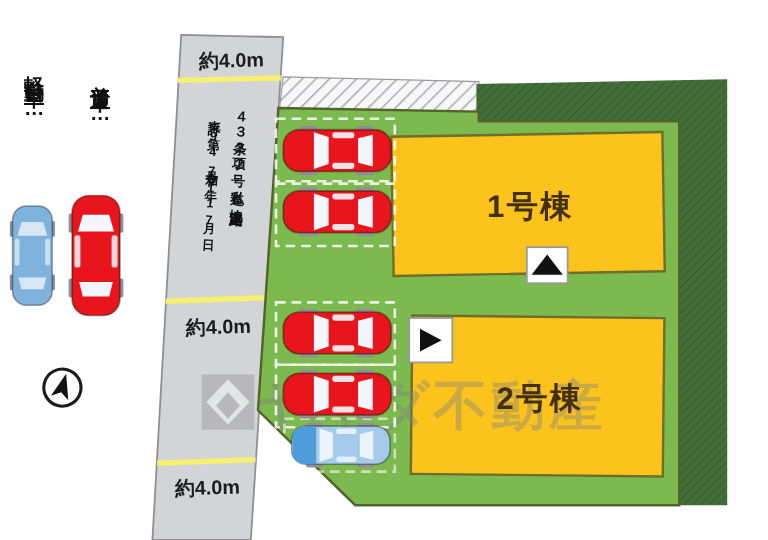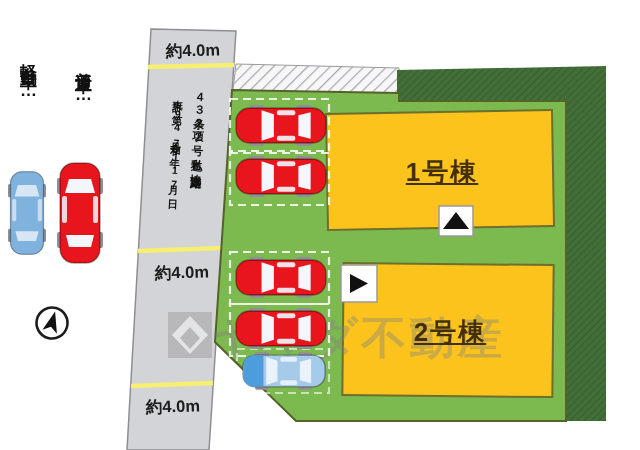--- a/index.html
+++ b/index.html
@@ -6,21 +6,21 @@
   .stage{
     position:relative;width:640px;height:450px;overflow:hidden;background:#fff;
     font-family:"Liberation Sans","DejaVu Sans",sans-serif;
   }
   .stage svg{position:absolute;left:0;top:0;}
   .overlay{position:absolute;color:#1b1b1b;white-space:pre;}
   .v{writing-mode:vertical-rl;text-orientation:upright;}
   .legend-label{font-size:17px;font-weight:bold;letter-spacing:3px;color:#111;}
   .road-width{width:84px;text-align:center;font-size:16.5px;font-weight:bold;color:#1c1c1c;transform:rotate(-1.5deg);}
   .road-legal{font-size:11.5px;font-weight:bold;color:#111;letter-spacing:1px;transform:rotate(3deg);transform-origin:top center;}
-  .bldg-label{width:200px;text-align:center;font-size:26px;font-weight:bold;color:#43300a;letter-spacing:2px;text-decoration:underline;}
+  .bldg-label{width:200px;text-align:center;font-size:26px;font-weight:bold;color:#43300a;letter-spacing:2px;}
 </style>
 </head>
 <body>
 
 <div class="stage">
 
 <svg width="640" height="450" viewBox="0 0 640 450">
   <defs>
     <pattern id="grayHatch" width="8" height="8" patternUnits="userSpaceOnUse" patternTransform="rotate(45)">
       <rect width="8" height="8" fill="#f7f7f8"></rect>

